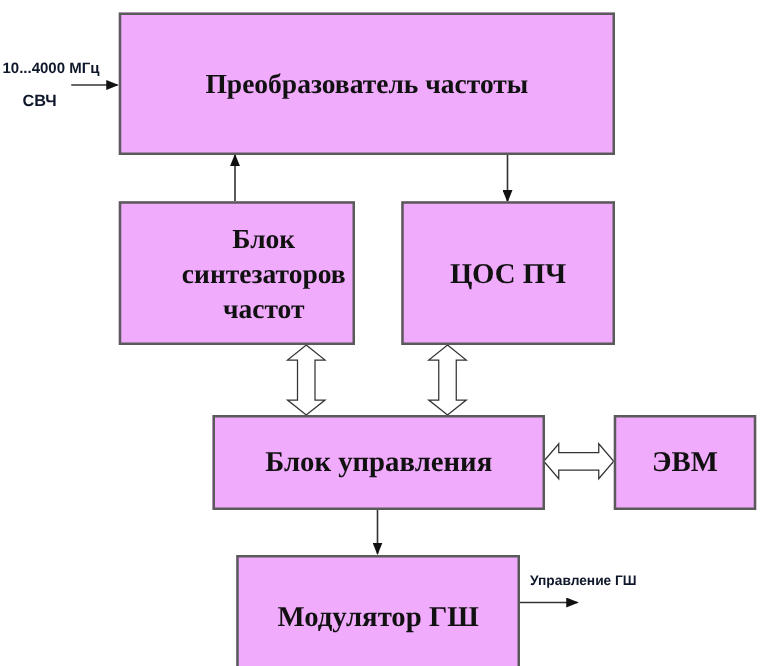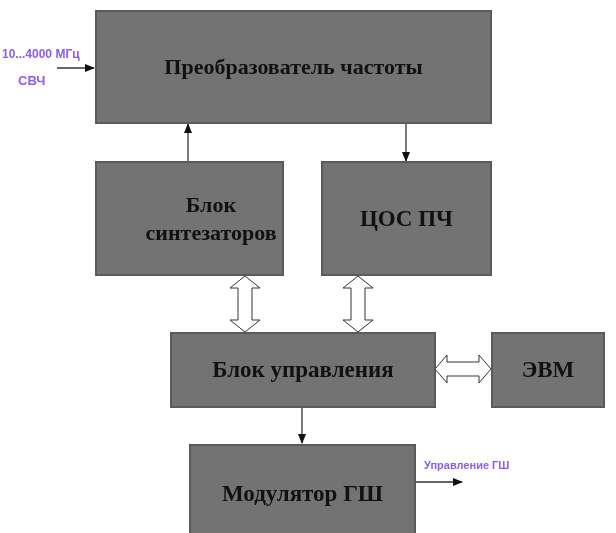--- a/index.html
+++ b/index.html
@@ -1,21 +1,21 @@
 <!DOCTYPE html>
 <html><head>
   <meta charset="utf-8">
   <style>
     html, body { margin:0; padding:0; background:#ffffff; }
     body { width:616px; height:533px; position:relative; overflow:hidden; }
     #diagram { position:absolute; left:0; top:0; width:616px; height:533px; }
-    .box { position:absolute; background:#737373; border:2px solid #5a5a5a; box-sizing:border-box;
+    .box { position:absolute; background:#f0abfc; border:2px solid #5a5a5a; box-sizing:border-box;
            display:flex; align-items:center; justify-content:center; text-align:center;
            font-family:"Liberation Serif", serif; font-weight:bold; color:#111; }
-    .lbl { position:absolute; font-family:"Liberation Sans", sans-serif; font-weight:bold; color:#8b5cf6; font-size:12px; white-space:nowrap; }
+    .lbl { position:absolute; font-family:"Liberation Sans", sans-serif; font-weight:bold; color:#0f172a; font-size:12px; white-space:nowrap; }
     svg { position:absolute; left:0; top:0; }
   </style>
 </head>
 <body>
 
 <div id="diagram">
 
   <svg width="616" height="533">
     <defs>
       <marker id="ah" markerWidth="10" markerHeight="8" refX="9" refY="4" orient="auto" markerUnits="userSpaceOnUse">
@@ -42,20 +42,21 @@
   <span class="lbl" style="left:2px;top:47px;">10...4000 МГц</span>
   <span class="lbl" style="left:18px;top:73px;font-size:13px;">СВЧ</span>
 
   <div class="box" style="left:95px;top:10px;width:397px;height:114px;">
     <span style="font-size:22px;">Преобразователь частоты</span>
   </div>
 
   <div class="box" style="left:95px;top:161px;width:189px;height:115px;flex-direction:column;font-size:22px;line-height:28px;padding-left:43px;">
     <span>Блок</span>
     <span>синтезаторов</span>
+    <span>частот</span>
   </div>
 
   <div class="box" style="left:321px;top:161px;width:171px;height:115px;justify-content:center;">
     <span style="font-size:23px;">ЦОС ПЧ</span>
   </div>
 
   <div class="box" style="left:170px;top:332px;width:266px;height:76px;">
     <span style="font-size:23px;">Блок управления</span>
   </div>
 

